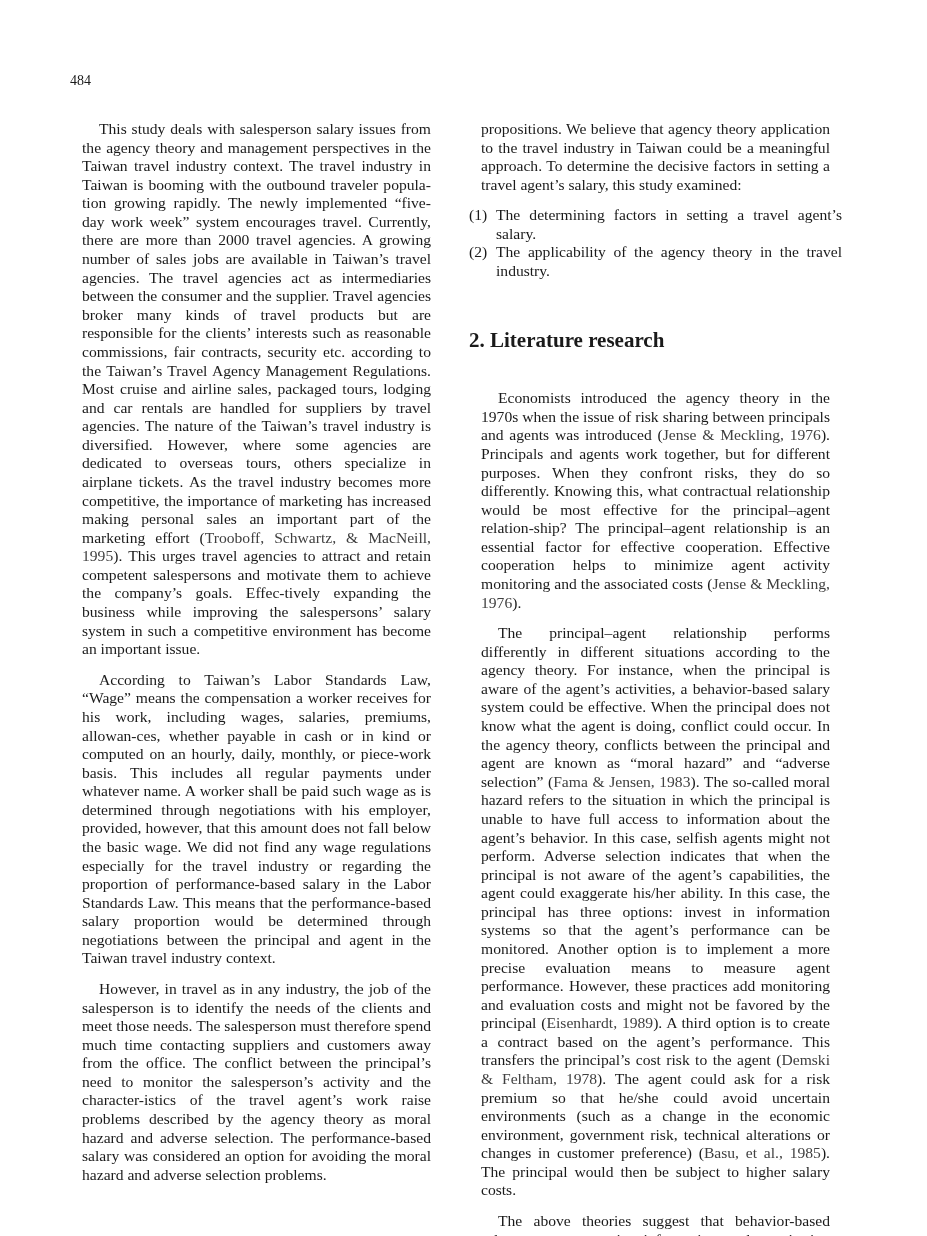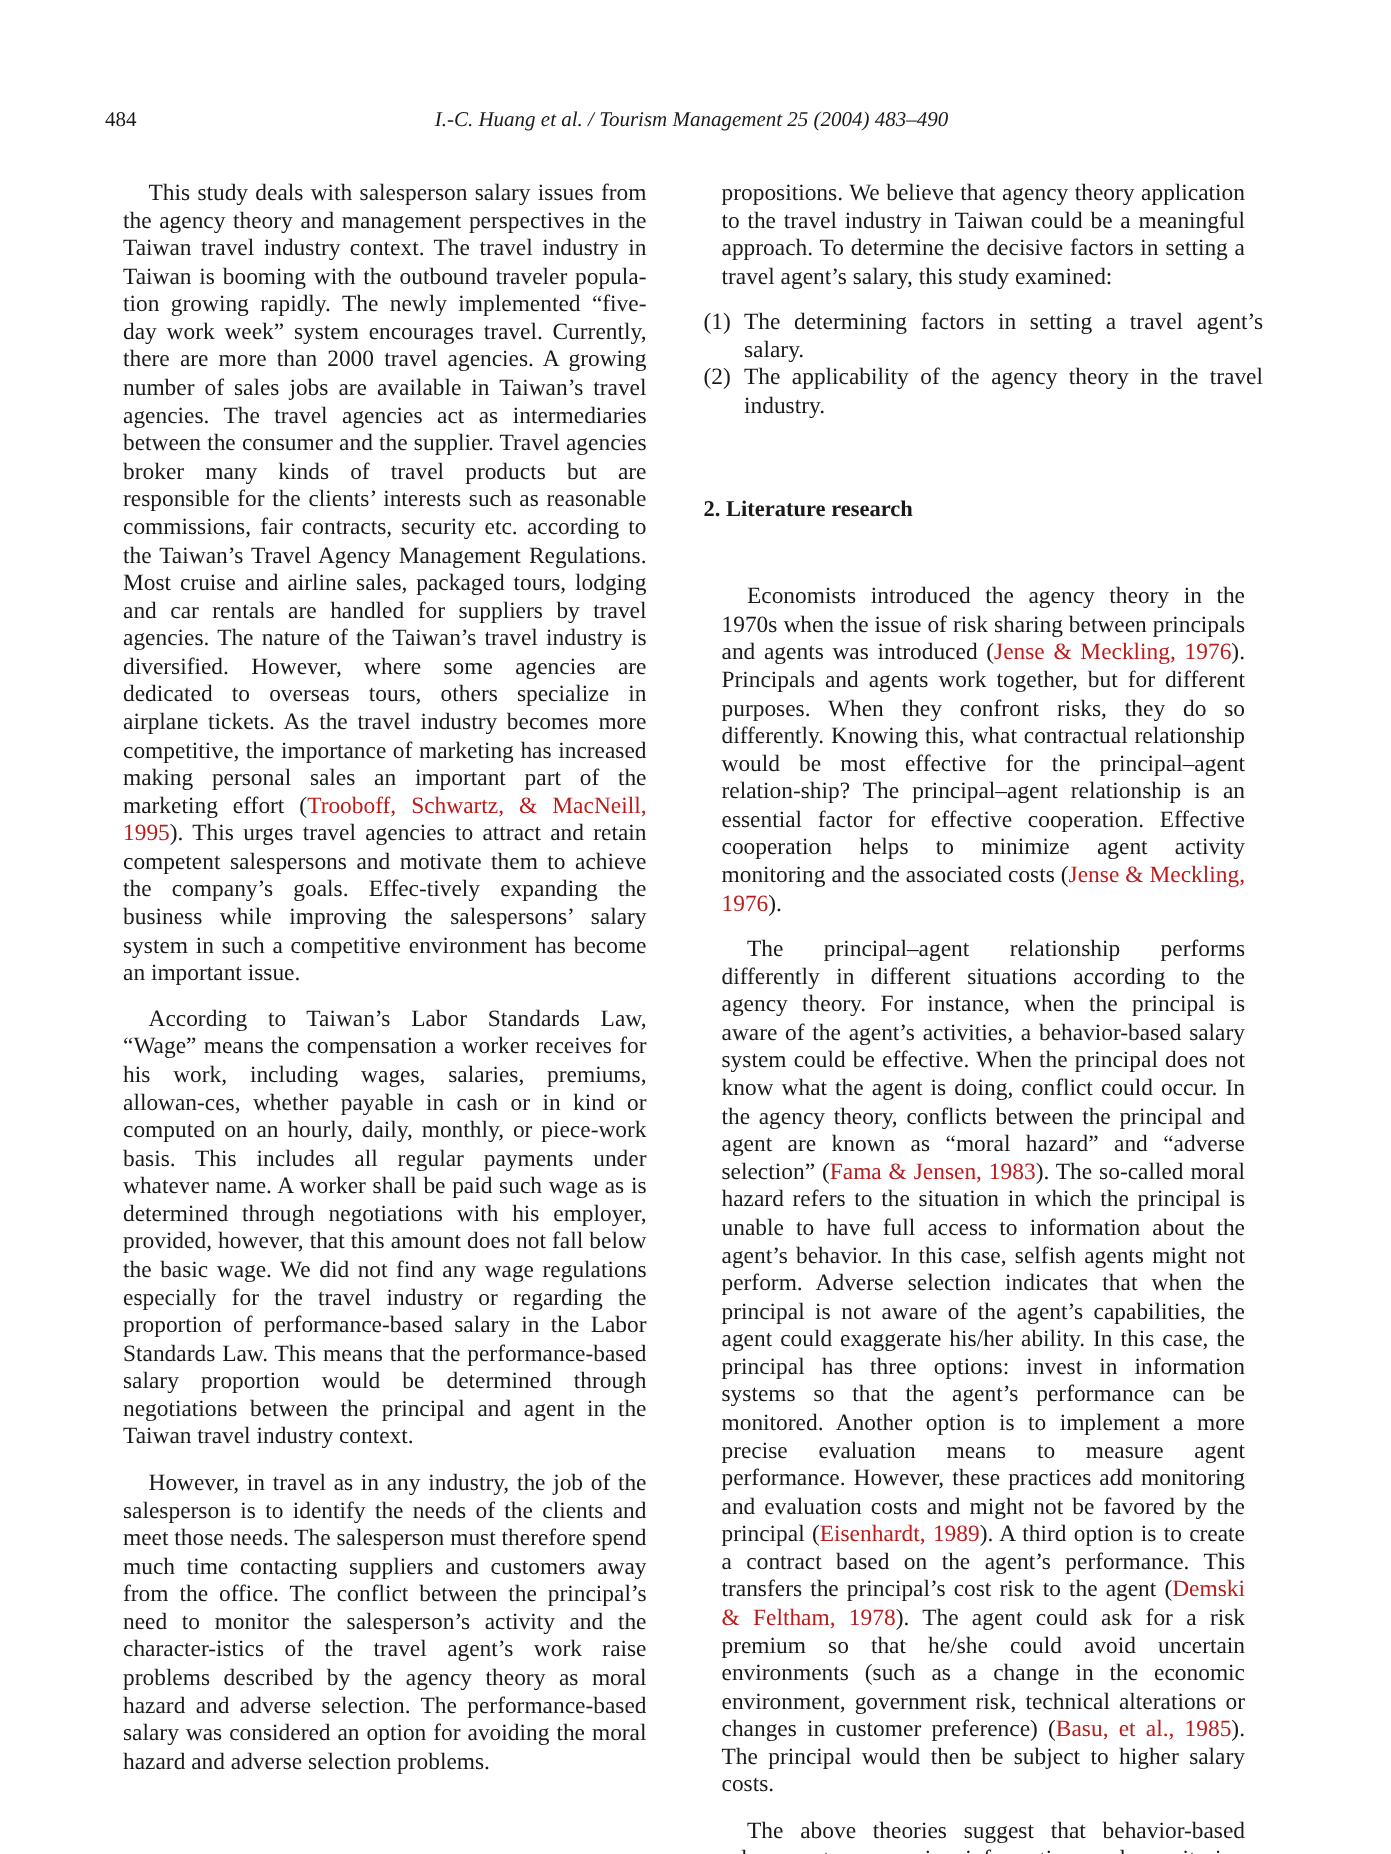--- a/index.html
+++ b/index.html
@@ -8,33 +8,32 @@
   .header { position: absolute; top: 73px; left: 70px; width: 782px; height: 20px;
             font-size: 14px; font-style: italic; }
   .header .pageno { position: absolute; left: 0; top: 0; font-style: normal; }
   .header .running { position: absolute; left: 0; right: 0; text-align: center; top: 0; }
   .col { position: absolute; top: 108px; width: 373px; font-size: 15.6px; line-height: 18.58px;
          text-align: justify; hyphens: manual; }
   .col.left { left: 70px; }
   .col.right { left: 469px; }
   p { margin: 12px; text-indent: 17px; }
   p.noindent { text-indent: 0; }
-  .cite { color: #b91c1c; }
+  .cite { color: #404040; }
   ol.findings { list-style: none; margin: 9px 0 0 0; padding: 0; }
   ol.findings li { position: relative; padding-left: 27px; text-align: justify; }
   ol.findings li .num { position: absolute; left: 0; top: 0; }
-  h2.section { font-size: 15px; font-weight: bold; margin: 50px 0 0 0; line-height: 18.58px; }
+  h2.section { font-size: 21px; font-weight: bold; margin: 50px 0 0 0; line-height: 18.58px; }
   .gap { height: 28px; }
 </style>
 </head>
 <body>
 
 <div class="header">
   <span class="pageno">484</span>
-  <span class="running">I.-C. Huang et al. / Tourism Management 25 (2004) 483–490</span>
 </div>
 
 <div class="col left">
   <div id="left-paras">
       <p><span>This study deals with salesperson salary issues from the agency theory and management perspectives in the Taiwan travel industry context. The travel industry in Taiwan is booming with the outbound traveler popula-tion growing rapidly. The newly implemented “five-day work week” system encourages travel. Currently, there are more than 2000 travel agencies. A growing number of sales jobs are available in Taiwan’s travel agencies. The travel agencies act as intermediaries between the consumer and the supplier. Travel agencies broker many kinds of travel products but are responsible for the clients’ interests such as reasonable commissions, fair contracts, security etc. according to the Taiwan’s Travel Agency Management Regulations. Most cruise and airline sales, packaged tours, lodging and car rentals are handled for suppliers by travel agencies. The nature of the Taiwan’s travel industry is diversified. However, where some agencies are dedicated to overseas tours, others specialize in airplane tickets. As the travel industry becomes more competitive, the importance of marketing has increased making personal sales an important part of the marketing effort (</span><span class="cite">Trooboff, Schwartz, &amp; MacNeill, 1995</span><span>). This urges travel agencies to attract and retain competent salespersons and motivate them to achieve the company’s goals. Effec-tively expanding the business while improving the salespersons’ salary system in such a competitive environment has become an important issue.</span></p>
       <p><span>According to Taiwan’s Labor Standards Law, “Wage” means the compensation a worker receives for his work, including wages, salaries, premiums, allowan-ces, whether payable in cash or in kind or computed on an hourly, daily, monthly, or piece-work basis. This includes all regular payments under whatever name. A worker shall be paid such wage as is determined through negotiations with his employer, provided, however, that this amount does not fall below the basic wage. We did not find any wage regulations especially for the travel industry or regarding the proportion of performance-based salary in the Labor Standards Law. This means that the performance-based salary proportion would be determined through negotiations between the principal and agent in the Taiwan travel industry context.</span></p>
       <p><span>However, in travel as in any industry, the job of the salesperson is to identify the needs of the clients and meet those needs. The salesperson must therefore spend much time contacting suppliers and customers away from the office. The conflict between the principal’s need to monitor the salesperson’s activity and the character-istics of the travel agent’s work raise problems described by the agency theory as moral hazard and adverse selection. The performance-based salary was considered an option for avoiding the moral hazard and adverse selection problems.</span></p>
     </div>
 </div>
 

